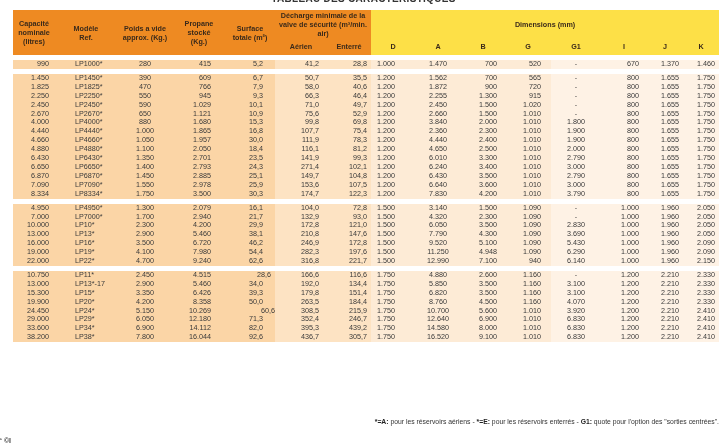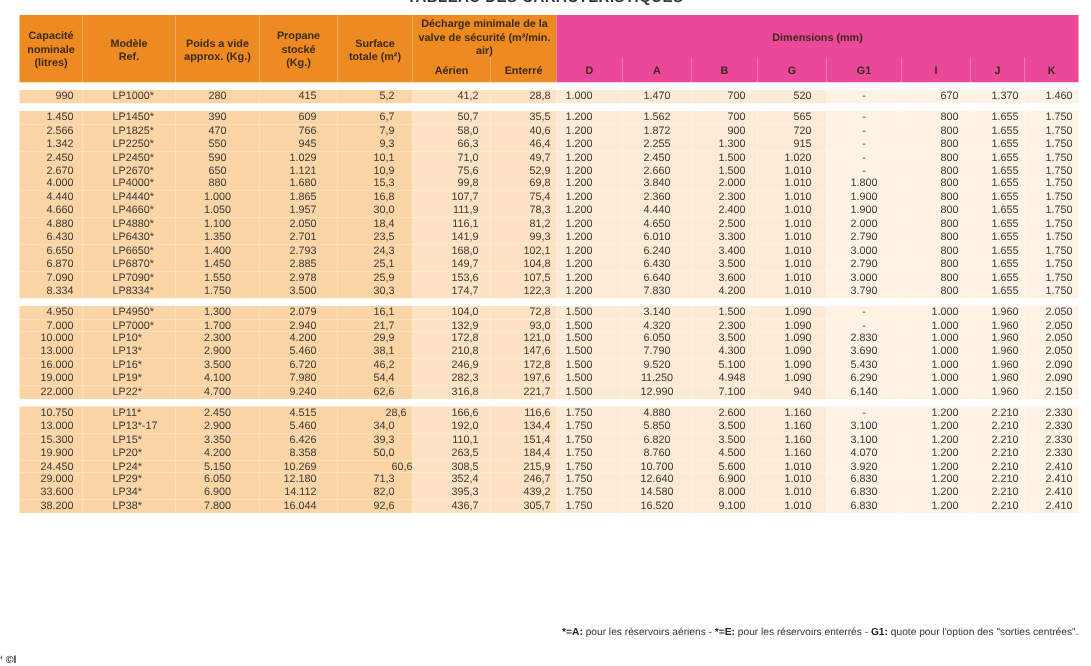--- a/index.html
+++ b/index.html
@@ -2,21 +2,21 @@
 <html><head>
 <meta charset="utf-8">
 <style>
   html,body{margin:0;padding:0;background:#ffffff;}
   body{width:727px;height:444px;overflow:hidden;position:relative;font-family:"Liberation Sans",sans-serif;color:#3a3a3a;}
   .title{position:absolute;left:0;top:-7px;width:727px;text-align:center;font-size:10px;font-weight:bold;color:#333;letter-spacing:0.3px;}
   .wrap{position:absolute;left:13px;top:10px;width:706px;}
   table{border-collapse:collapse;width:706px;table-layout:fixed;font-size:7.2px;}
   th{font-weight:bold;color:#3b2a1a;text-align:center;line-height:9px;padding:0;}
   th.dark{background:#ee8a22;}
-  th.light{background:#ec4899;}
+  th.light{background:#fde047;}
   td{padding:0;height:8.9px;line-height:8.9px;white-space:nowrap;}
   .r{text-align:right;}
   .l{text-align:left;}
   .c{text-align:center;}
   .sep td{height:5px;background:#ffffff;}
   tr.row td.a{background:#fbd5a6;}
   tr.row td.b{background:#fde3c3;}
   tr.row td.d{background:#fdebd6;}
   tr.row td.e{background:#fef2e5;}
   .footnote{position:absolute;left:13px;top:418px;width:706px;text-align:right;font-size:6.8px;color:#333;}
@@ -105,38 +105,38 @@
           <td class="l d" style="padding-left:6px">1.200</td>
           <td class="c d">1.562</td>
           <td class="r d" style="padding-right:8px">700</td>
           <td class="r d" style="padding-right:10px">565</td>
           <td class="c e">-</td>
           <td class="r e" style="padding-right:8px">800</td>
           <td class="r e" style="padding-right:4px">1.655</td>
           <td class="r e" style="padding-right:4px">1.750</td>
         </tr>
         <tr class="row">
-          <td class="r a" style="padding-right:6px">2.566</td>
+          <td class="r a" style="padding-right:6px">1.825</td>
           <td class="l a" style="padding-left:20px">LP1825*</td>
           <td class="c a">470</td>
           <td class="r a" style="padding-right:14px">766</td>
           <td class="r a" style="padding-right:12px">7,9</td>
           <td class="r b" style="padding-right:8px">58,0</td>
           <td class="r b" style="padding-right:4px">40,6</td>
           <td class="l d" style="padding-left:6px">1.200</td>
           <td class="c d">1.872</td>
           <td class="r d" style="padding-right:8px">900</td>
           <td class="r d" style="padding-right:10px">720</td>
           <td class="c e">-</td>
           <td class="r e" style="padding-right:8px">800</td>
           <td class="r e" style="padding-right:4px">1.655</td>
           <td class="r e" style="padding-right:4px">1.750</td>
         </tr>
         <tr class="row">
-          <td class="r a" style="padding-right:6px">1.342</td>
+          <td class="r a" style="padding-right:6px">2.250</td>
           <td class="l a" style="padding-left:20px">LP2250*</td>
           <td class="c a">550</td>
           <td class="r a" style="padding-right:14px">945</td>
           <td class="r a" style="padding-right:12px">9,3</td>
           <td class="r b" style="padding-right:8px">66,3</td>
           <td class="r b" style="padding-right:4px">46,4</td>
           <td class="l d" style="padding-left:6px">1.200</td>
           <td class="c d">2.255</td>
           <td class="r d" style="padding-right:8px">1.300</td>
           <td class="r d" style="padding-right:10px">915</td>
@@ -263,21 +263,21 @@
           <td class="r e" style="padding-right:8px">800</td>
           <td class="r e" style="padding-right:4px">1.655</td>
           <td class="r e" style="padding-right:4px">1.750</td>
         </tr>
         <tr class="row">
           <td class="r a" style="padding-right:6px">6.650</td>
           <td class="l a" style="padding-left:20px">LP6650*</td>
           <td class="c a">1.400</td>
           <td class="r a" style="padding-right:14px">2.793</td>
           <td class="r a" style="padding-right:12px">24,3</td>
-          <td class="r b" style="padding-right:8px">168,0</td>
+          <td class="r b" style="padding-right:8px">271,4</td>
           <td class="r b" style="padding-right:4px">102,1</td>
           <td class="l d" style="padding-left:6px">1.200</td>
           <td class="c d">6.240</td>
           <td class="r d" style="padding-right:8px">3.400</td>
           <td class="r d" style="padding-right:10px">1.010</td>
           <td class="c e">3.000</td>
           <td class="r e" style="padding-right:8px">800</td>
           <td class="r e" style="padding-right:4px">1.655</td>
           <td class="r e" style="padding-right:4px">1.750</td>
         </tr>
@@ -490,21 +490,21 @@
           <td class="r e" style="padding-right:8px">1.200</td>
           <td class="r e" style="padding-right:4px">2.210</td>
           <td class="r e" style="padding-right:4px">2.330</td>
         </tr>
         <tr class="row">
           <td class="r a" style="padding-right:6px">15.300</td>
           <td class="l a" style="padding-left:20px">LP15*</td>
           <td class="c a">3.350</td>
           <td class="r a" style="padding-right:14px">6.426</td>
           <td class="r a" style="padding-right:12px">39,3</td>
-          <td class="r b" style="padding-right:8px">110,1</td>
+          <td class="r b" style="padding-right:8px">179,8</td>
           <td class="r b" style="padding-right:4px">151,4</td>
           <td class="l d" style="padding-left:6px">1.750</td>
           <td class="c d">6.820</td>
           <td class="r d" style="padding-right:8px">3.500</td>
           <td class="r d" style="padding-right:10px">1.160</td>
           <td class="c e">3.100</td>
           <td class="r e" style="padding-right:8px">1.200</td>
           <td class="r e" style="padding-right:4px">2.210</td>
           <td class="r e" style="padding-right:4px">2.330</td>
         </tr>

